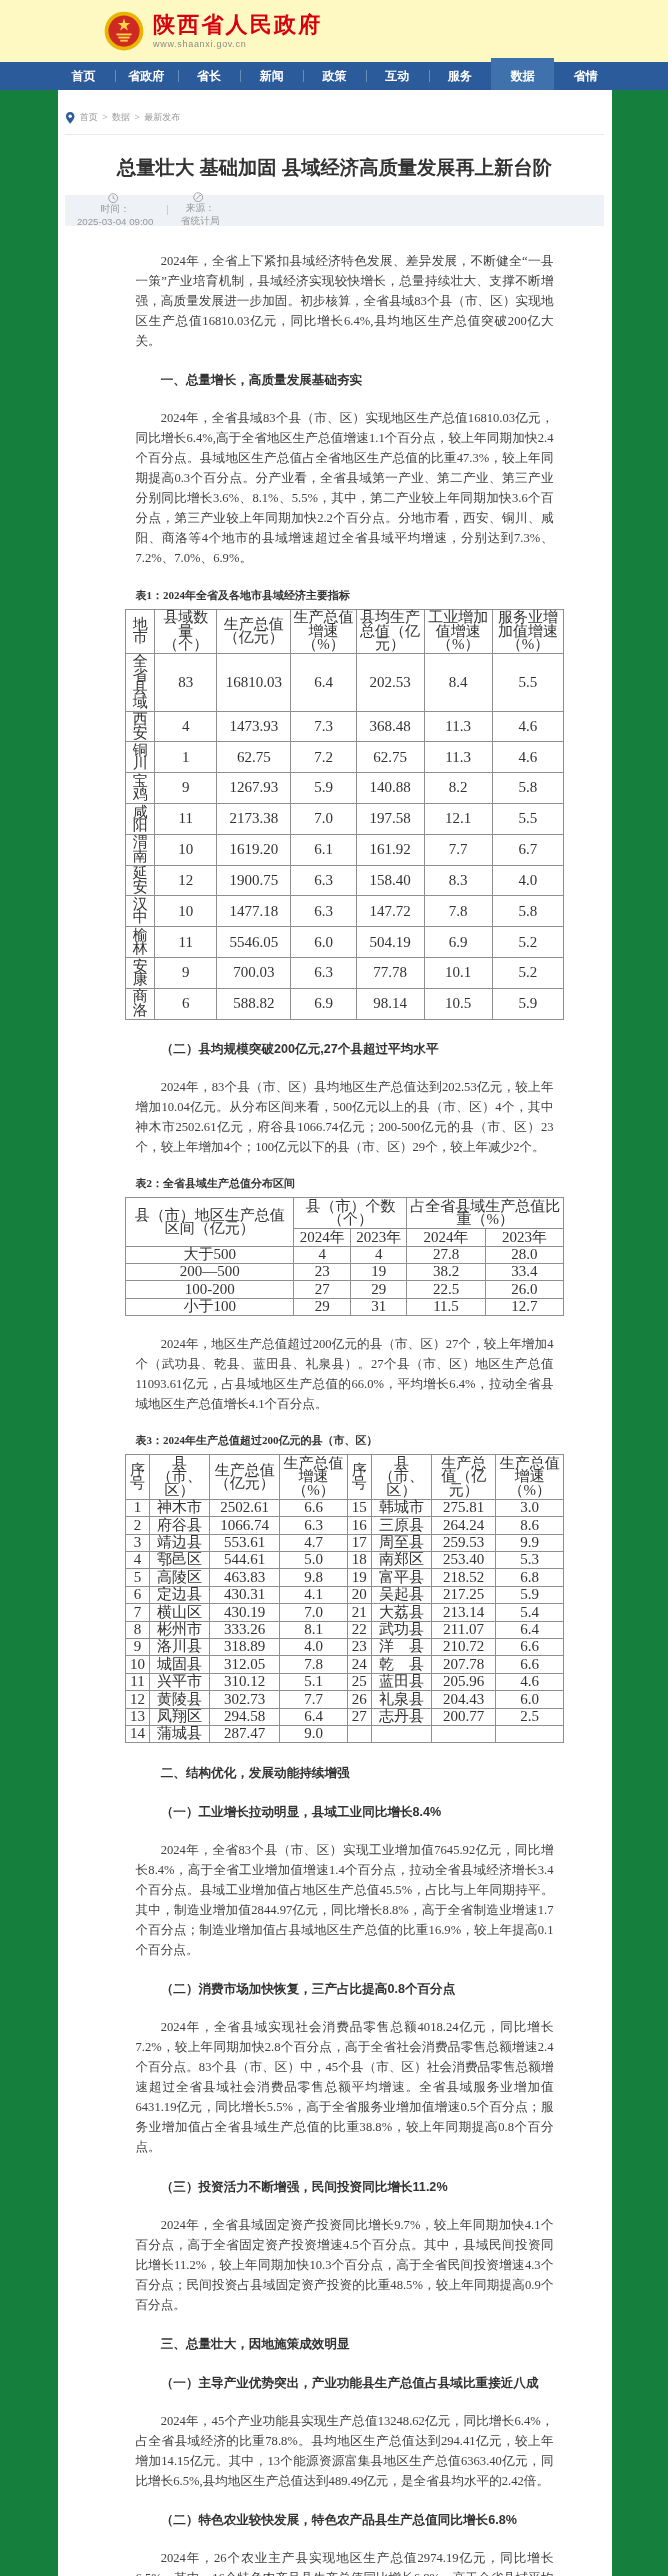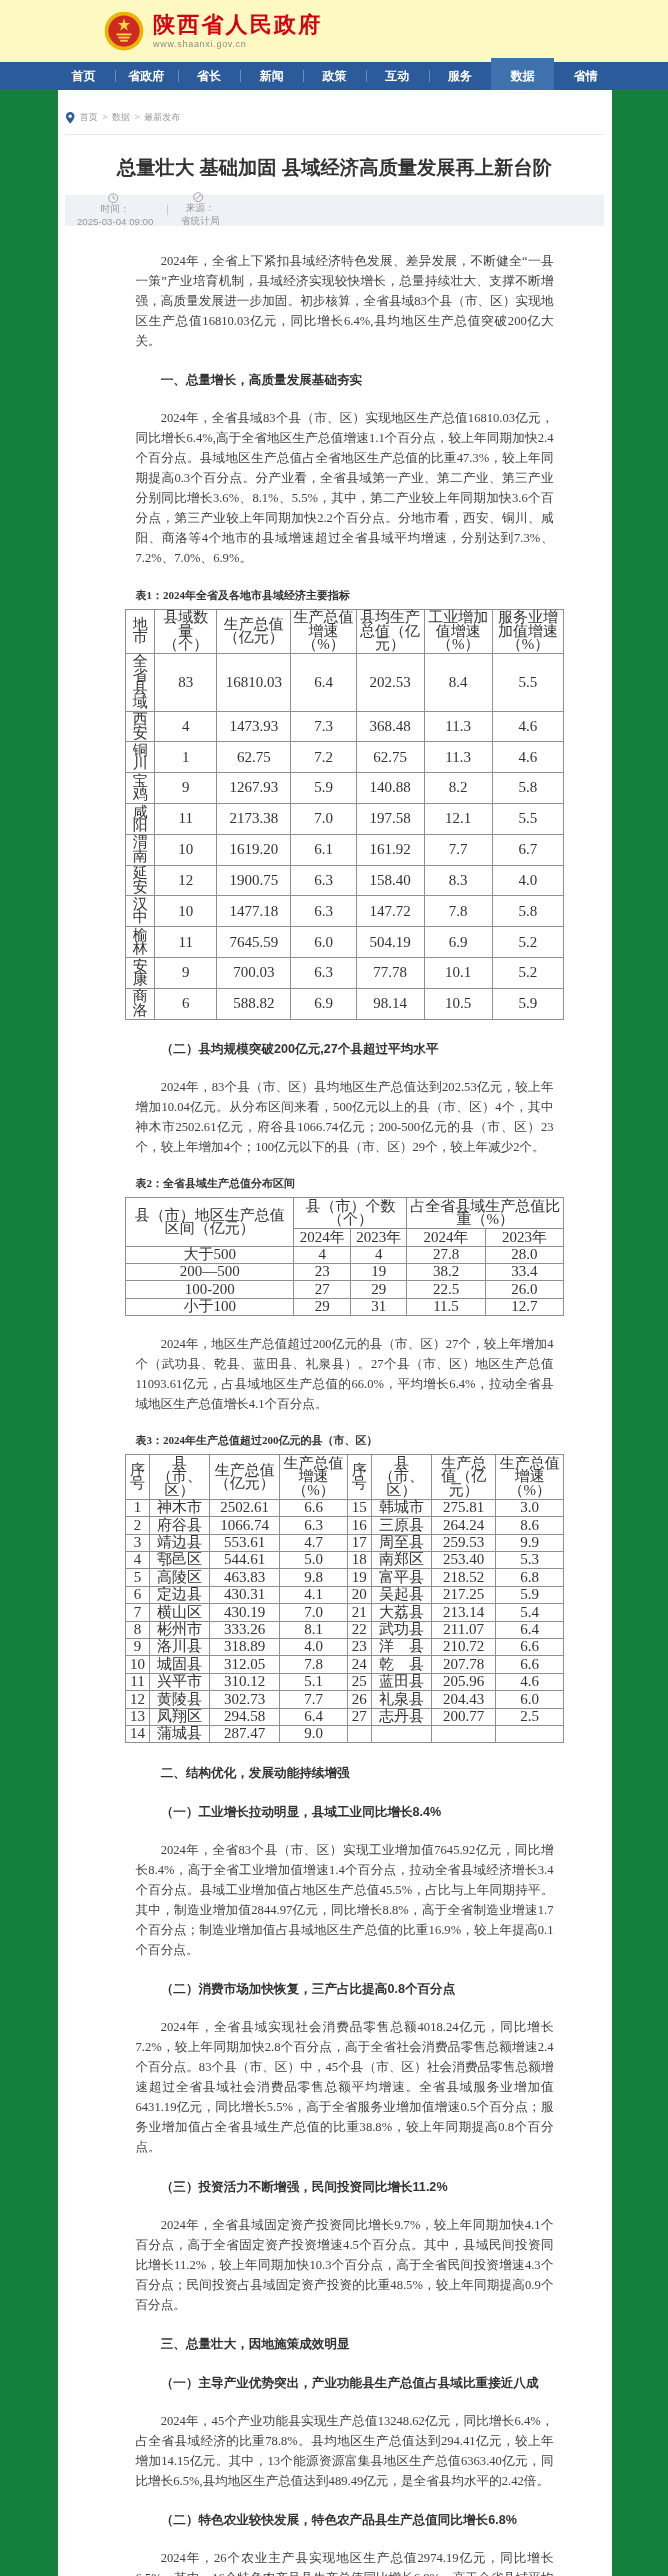--- a/index.html
+++ b/index.html
@@ -240,21 +240,21 @@
                 <td>10</td>
                 <td>1477.18</td>
                 <td>6.3</td>
                 <td>147.72</td>
                 <td>7.8</td>
                 <td>5.8</td>
               </tr>
               <tr>
                 <td>榆林</td>
                 <td>11</td>
-                <td>7645.59</td>
+                <td>5546.05</td>
                 <td>6.0</td>
                 <td>504.19</td>
                 <td>6.9</td>
                 <td>5.2</td>
               </tr>
               <tr>
                 <td>安康</td>
                 <td>9</td>
                 <td>700.03</td>
                 <td>6.3</td>

